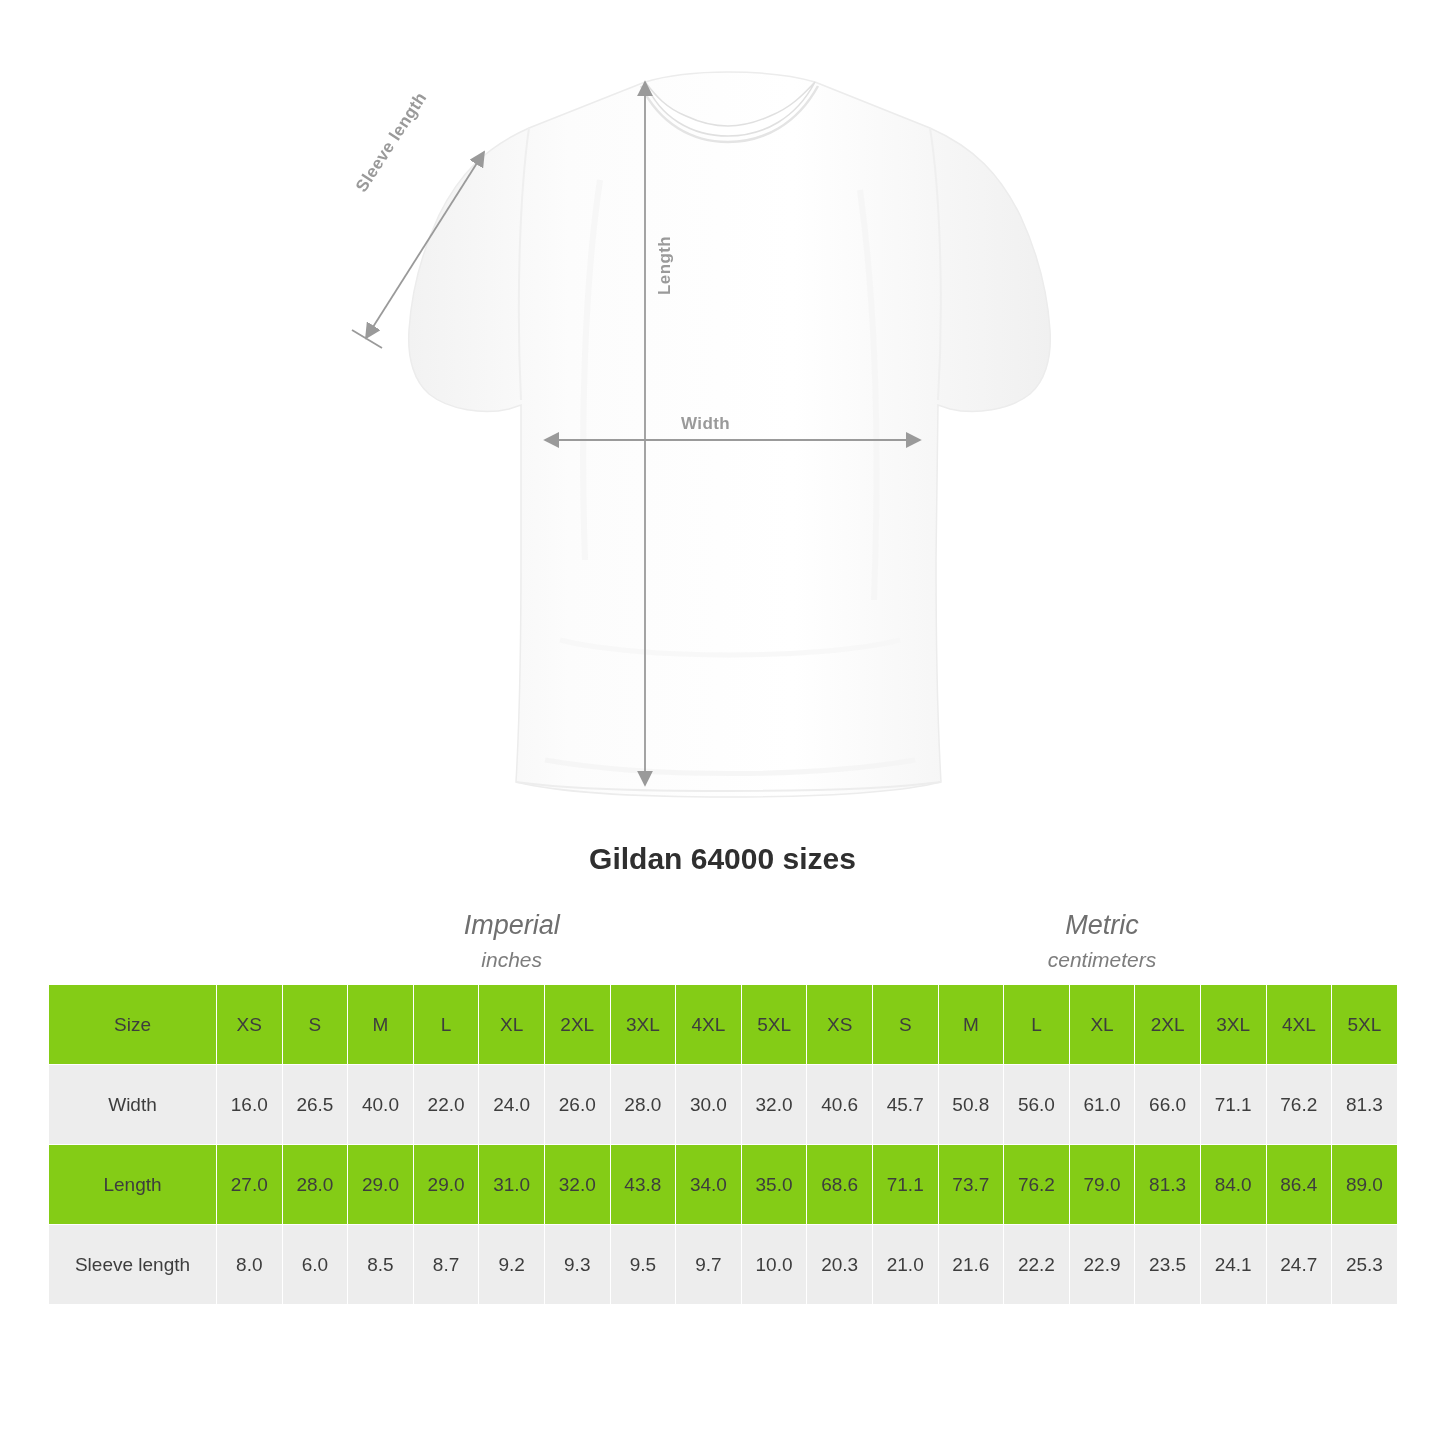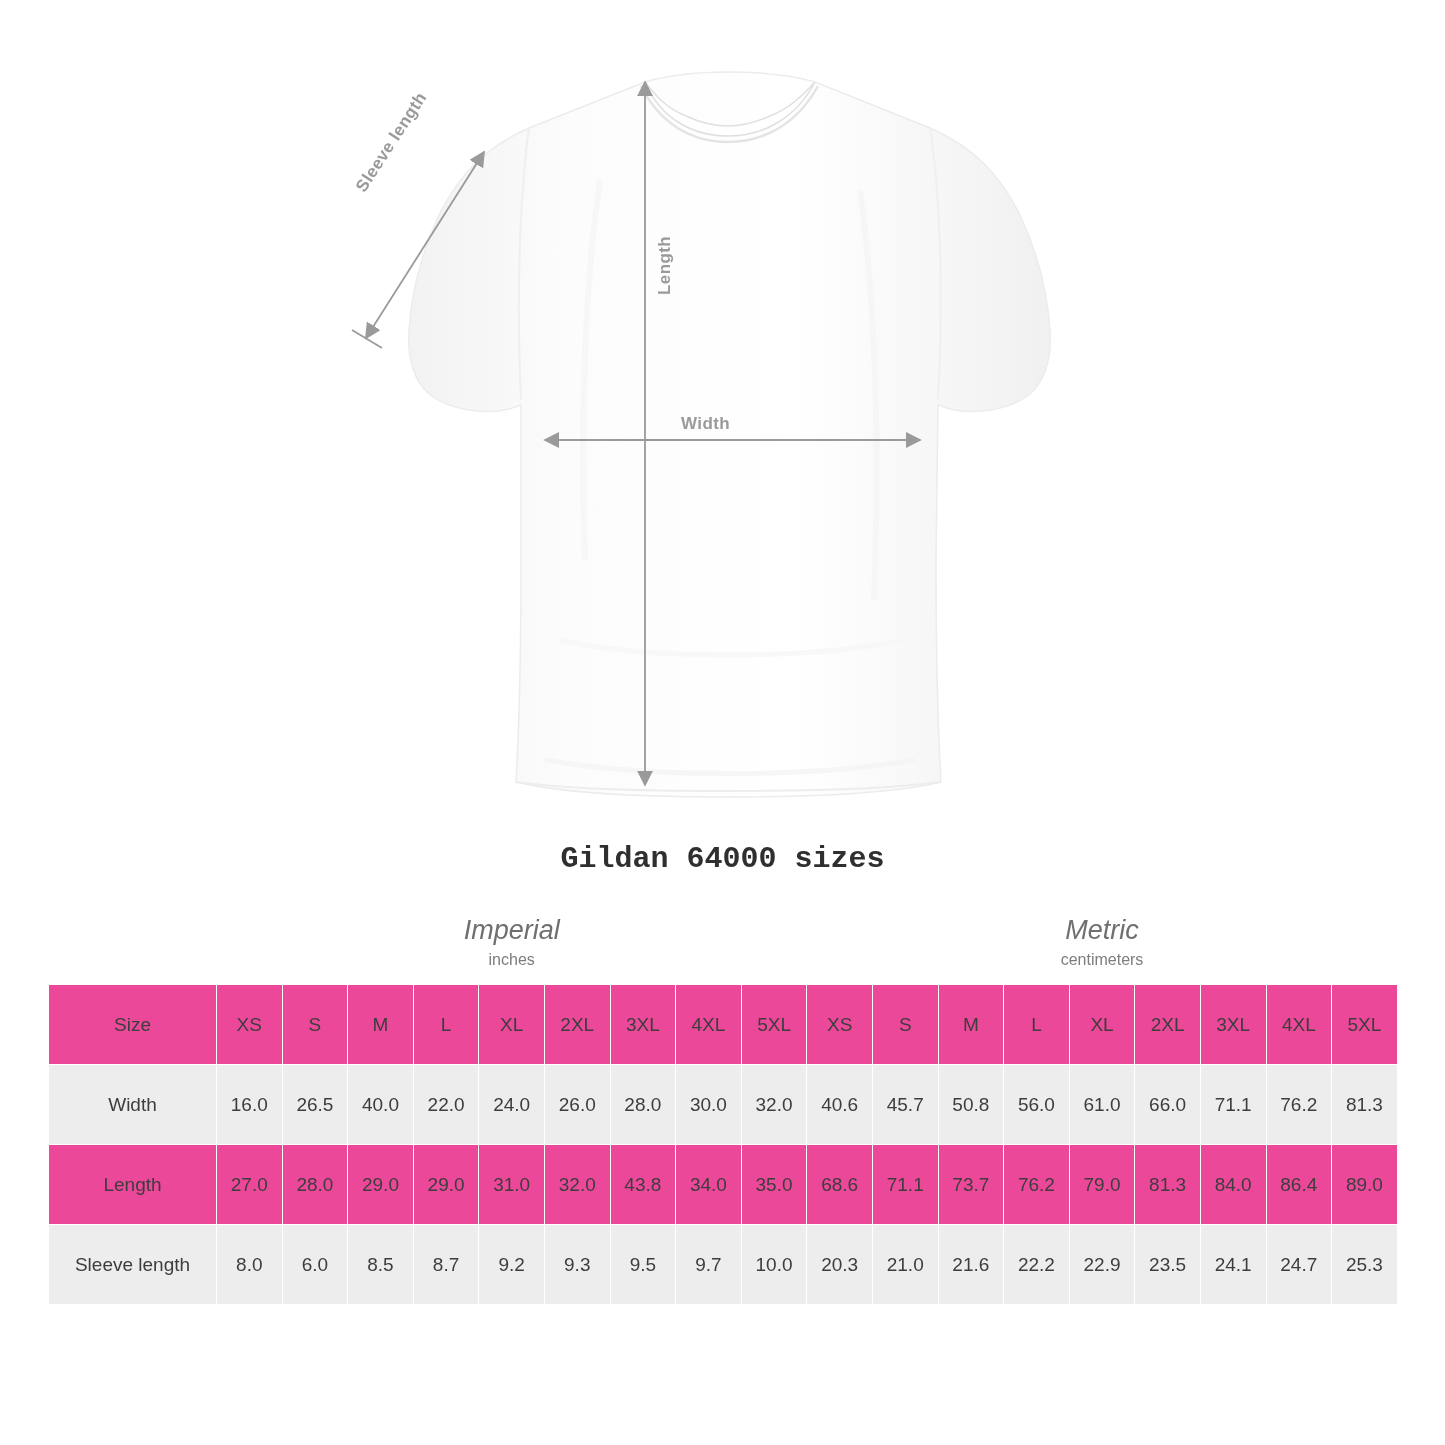--- a/index.html
+++ b/index.html
@@ -56,21 +56,20 @@
     top: 414px;
   }
 
   
   .chart-title {
     text-align: center;
     font-size: 30px;
     font-weight: bold;
     color: #2f2f2f;
     margin: 12px 0 0 0;
-    font-family: Liberation Mono, monospace;
   }
   .chart-note {
     text-align: center;
     font-size: 17px;
     font-style: italic;
     color: #777777;
     margin: 14px 0 0 0;
   }
 
   
@@ -98,34 +97,35 @@
     vertical-align: middle;
   }
   .unit-title {
     font-size: 27px;
     font-style: italic;
     font-weight: normal;
     color: #6f6f6f;
     line-height: 1.15;
   }
   .unit-sub {
-    font-size: 16px;
+    font-size: 21px;
+    font-style: italic;
     color: #7d7d7d;
     line-height: 1.8;
   }
   .row-label {
     font-weight: bold;
     font-size: 19px;
     color: #3d3d3d;
   }
   tr.shade td {
     background: #ededed;
   }
   tr.plain td {
-    background: #ec4899;
+    background: #84cc16;
   }
   .col-first { width: 168px; }
   .col-cell { width: 65.6px; }
 </style>
 </head>
 <body>
 
 <div class="page">
 
   <div class="illustration">

